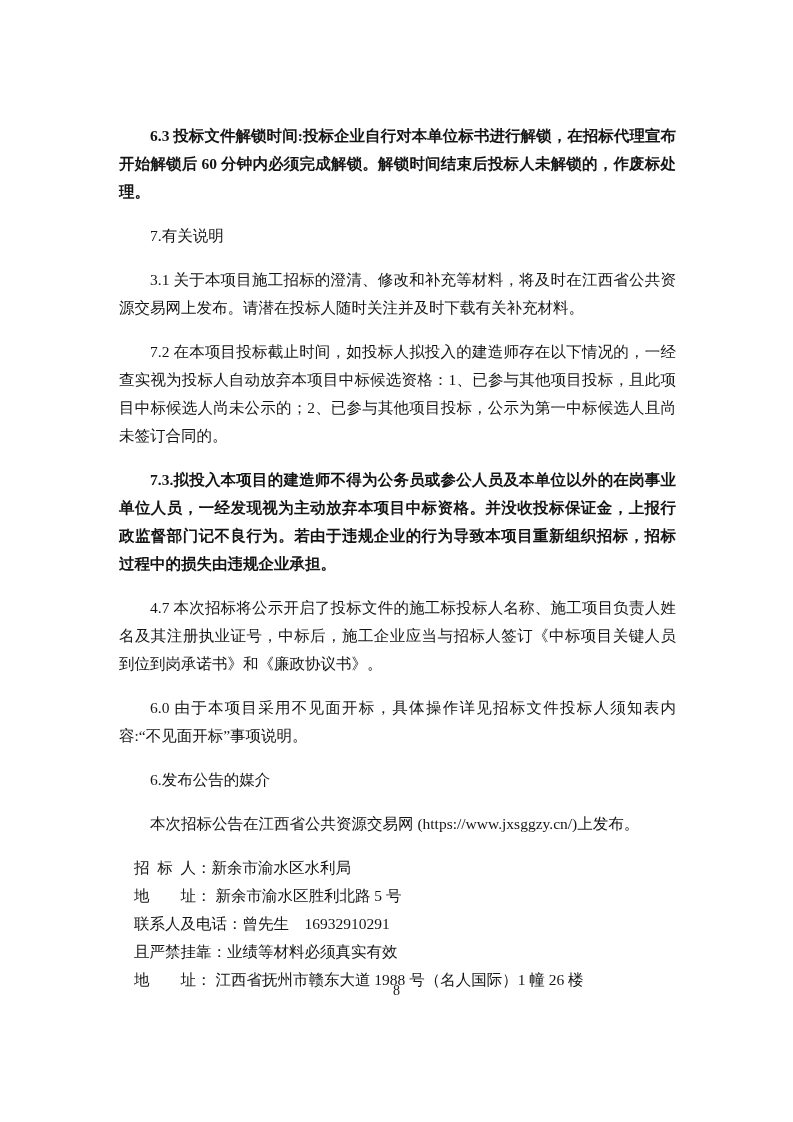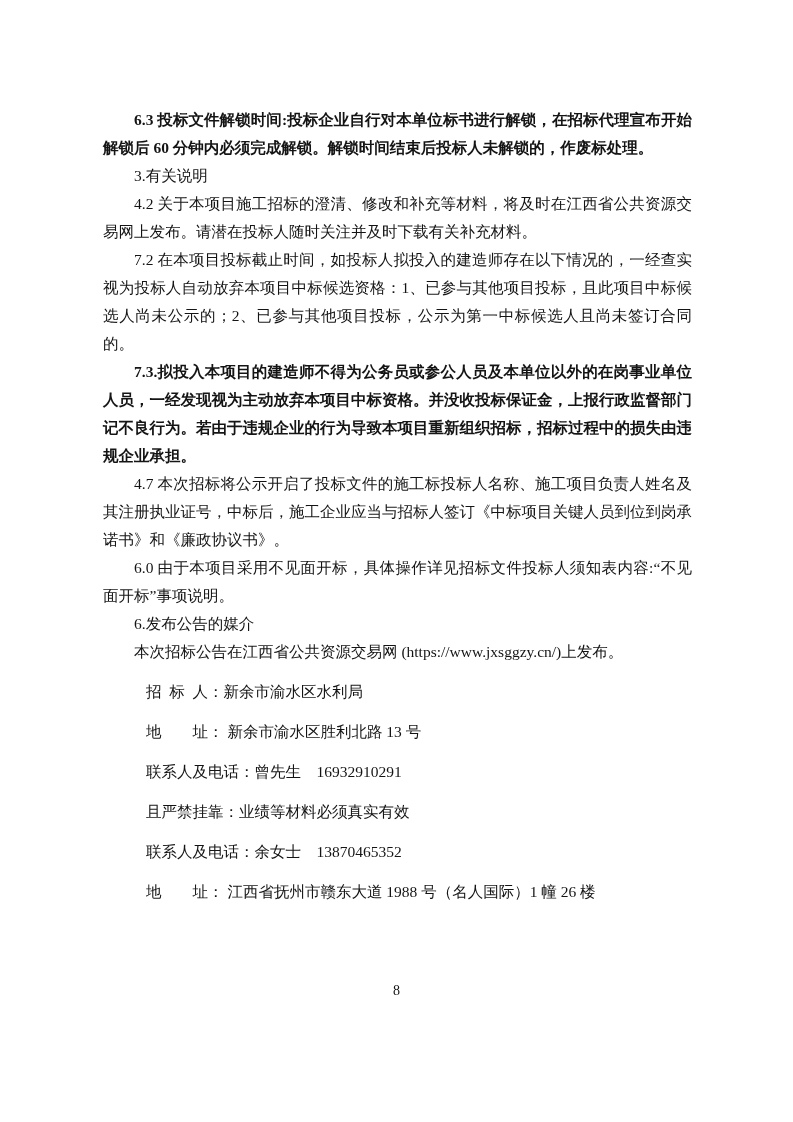--- a/index.html
+++ b/index.html
@@ -17,33 +17,33 @@
   .page {
     position: absolute;
     inset: 0;
     background: #ffffff;
     overflow: hidden;
   }
   .content {
     padding: 106px 101px 0 103px;
   }
   p.para {
-    margin: 0;
+    margin: 16px;
     font-size: 15.5px;
     line-height: 28px;
     text-align: justify;
     text-indent: 2em;
     white-space: pre-wrap;
     word-break: break-all;
   }
   p.para.bold {
     font-weight: bold;
   }
   p.contact-line {
-    margin: 12px;
+    margin: 0;
     font-size: 15.5px;
     line-height: 28px;
     text-indent: 2em;
     white-space: pre-wrap;
   }
   .page-footer {
     position: absolute;
     left: 0;
     right: 0;
     top: 982px;
@@ -53,47 +53,46 @@
   }
 </style>
 </head>
 <body>
 
 <div class="page">
   <div class="content">
 
     <p class="para bold">6.3 投标文件解锁时间:投标企业自行对本单位标书进行解锁，在招标代理宣布开始解锁后 60 分钟内必须完成解锁。解锁时间结束后投标人未解锁的，作废标处理。</p>
 
-    <p class="para">3.有关说明</p>
+    <p class="para">7.有关说明</p>
 
-    <p class="para">4.2 关于本项目施工招标的澄清、修改和补充等材料，将及时在江西省公共资源交易网上发布。请潜在投标人随时关注并及时下载有关补充材料。</p>
+    <p class="para">3.1 关于本项目施工招标的澄清、修改和补充等材料，将及时在江西省公共资源交易网上发布。请潜在投标人随时关注并及时下载有关补充材料。</p>
 
     <p class="para">7.2 在本项目投标截止时间，如投标人拟投入的建造师存在以下情况的，一经查实视为投标人自动放弃本项目中标候选资格：1、已参与其他项目投标，且此项目中标候选人尚未公示的；2、已参与其他项目投标，公示为第一中标候选人且尚未签订合同的。</p>
 
     <p class="para bold">7.3.拟投入本项目的建造师不得为公务员或参公人员及本单位以外的在岗事业单位人员，一经发现视为主动放弃本项目中标资格。并没收投标保证金，上报行政监督部门记不良行为。若由于违规企业的行为导致本项目重新组织招标，招标过程中的损失由违规企业承担。</p>
 
     <p class="para">4.7 本次招标将公示开启了投标文件的施工标投标人名称、施工项目负责人姓名及其注册执业证号，中标后，施工企业应当与招标人签订《中标项目关键人员到位到岗承诺书》和《廉政协议书》。</p>
 
 
 
     <p class="para">6.0 由于本项目采用不见面开标，具体操作详见招标文件投标人须知表内容:“不见面开标”事项说明。</p>
 
     <p class="para">6.发布公告的媒介</p>
 
     <p class="para">本次招标公告在江西省公共资源交易网 (https://www.jxsggzy.cn/)上发布。</p>
 
 
     <p class="contact-line"><span>招  标  人：</span><span>新余市渝水区水利局</span></p>
 
-    <p class="contact-line"><span>地　　址：</span><span> 新余市渝水区胜利北路 13 号</span></p>
+    <p class="contact-line"><span>地　　址：</span><span> 新余市渝水区胜利北路 5 号</span></p>
 
     <p class="contact-line"><span>联系人及电话：</span><span>曾先生　16932910291</span></p>
 
     <p class="contact-line"><span>且严禁挂靠：</span><span>业绩等材料必须真实有效</span></p>
 
-    <p class="contact-line"><span>联系人及电话：</span><span>余女士　13870465352</span></p>
 
     <p class="contact-line"><span>地　　址：</span><span> 江西省抚州市赣东大道 1988 号（名人国际）1 幢 26 楼</span></p>
 
   </div>
 
   <div class="page-footer">8</div>
 </div>
 
 </body></html>

